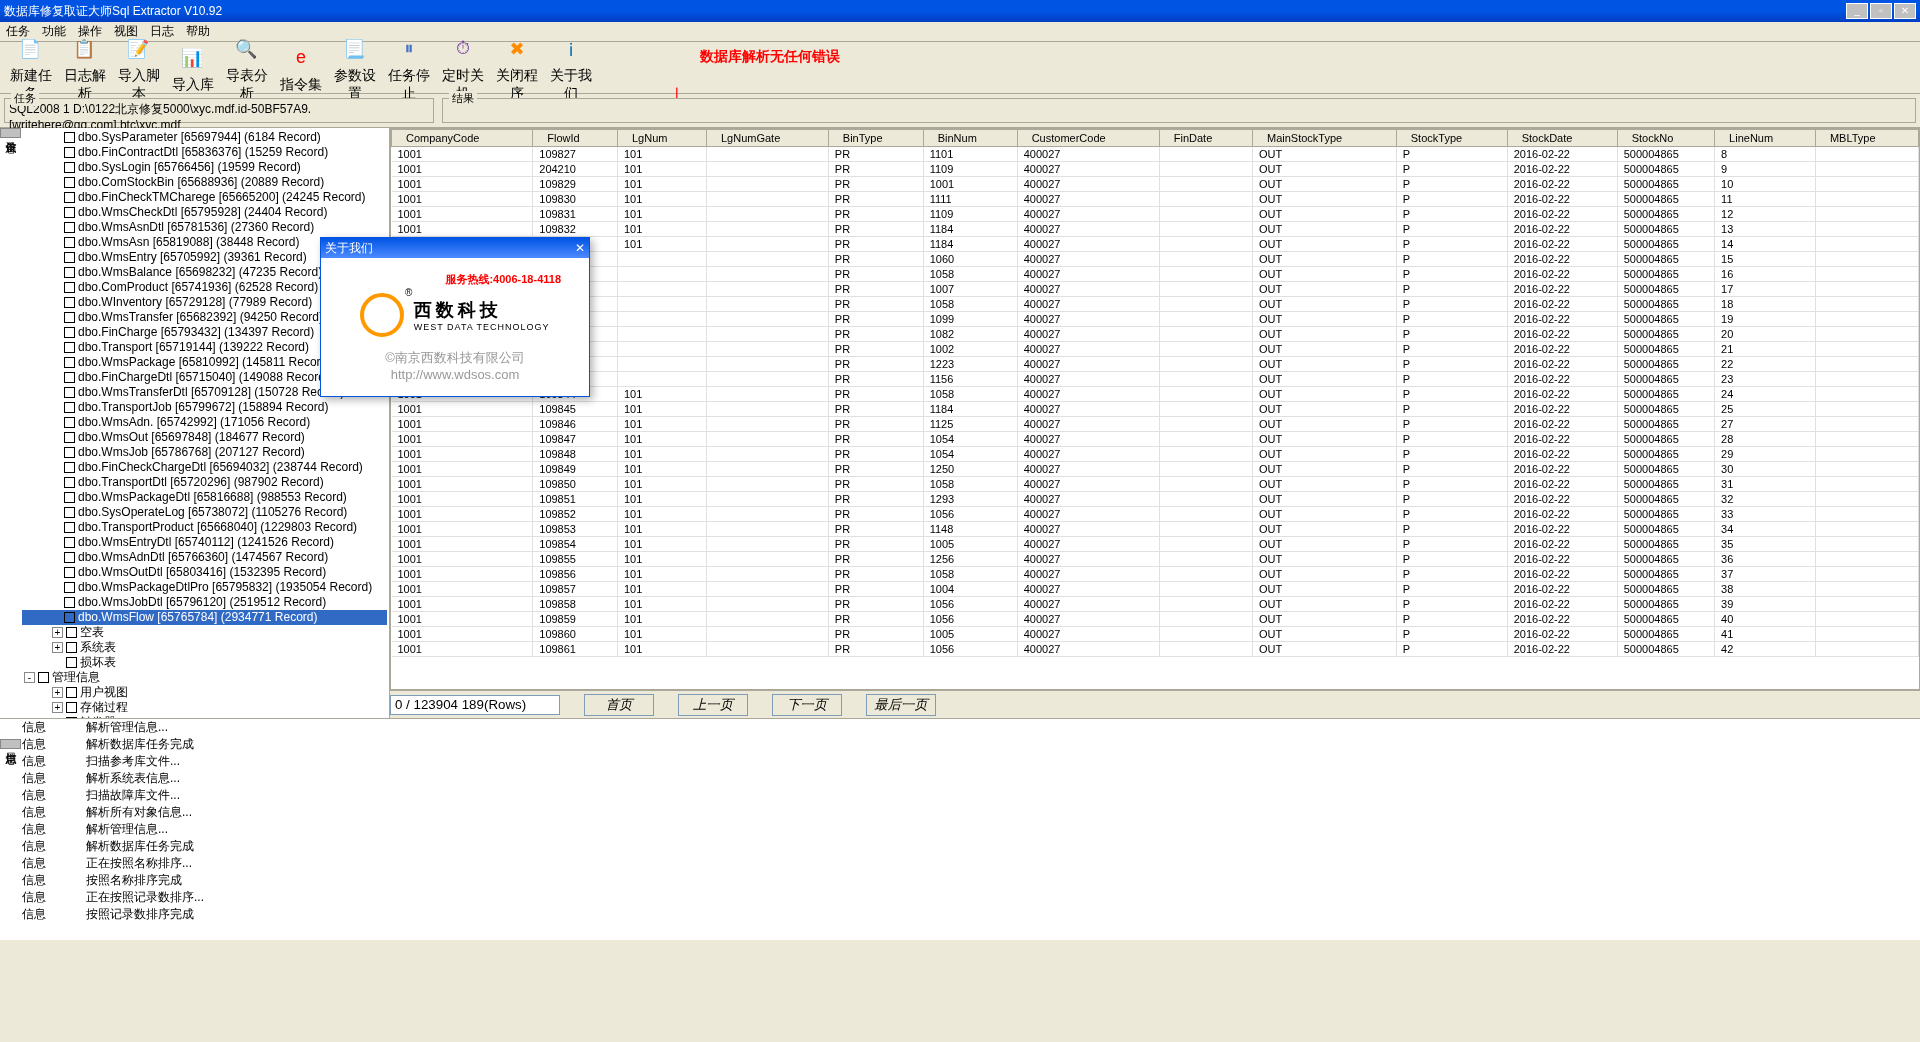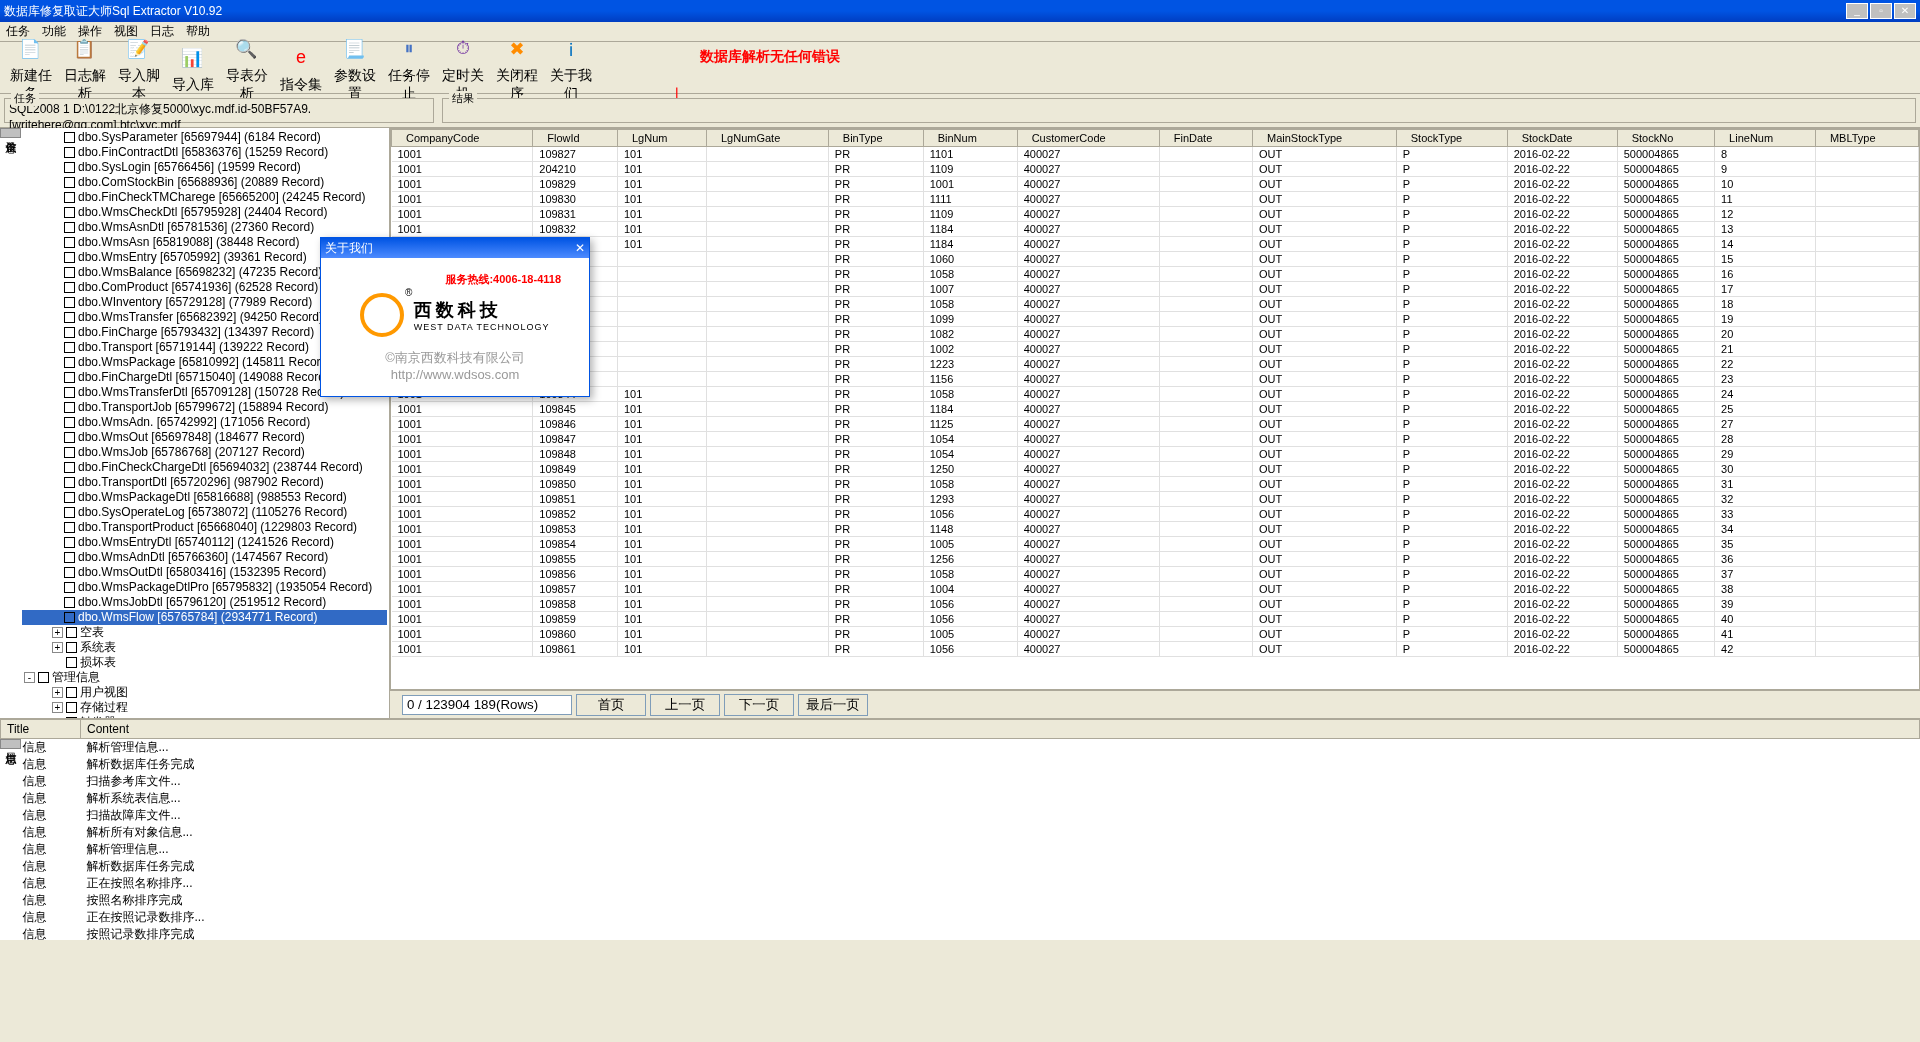--- a/index.html
+++ b/index.html
@@ -28,23 +28,23 @@
 .tree .node.sel { background: #316ac5; color: #fff; }
 .tree .ckbx { display: inline-block; width: 11px; height: 11px; border: 1px solid #000; margin-right: 3px; vertical-align: middle; position: relative; }
 .tree .exp { display: inline-block; width: 11px; height: 11px; border: 1px solid #888; text-align: center; line-height: 9px; margin-right: 3px; font-size: 10px; }
 .tree .lvl1 { padding-left: 30px; }
 .tree .lvl2 { padding-left: 42px; }
 .rightpane { flex: 1; display: flex; flex-direction: column; background: #ece9d8; }
 .grid { flex: 1; overflow: auto; background: #fff; border: 1px solid #aca899; }
 .grid table { border-collapse: collapse; width: 100%; font-size: 11px; }
 .grid th { background: #ece9d8; border: 1px solid #aca899; padding: 2px 14px; text-align: left; font-weight: normal; position: sticky; top: 0; }
 .grid td { border-right: 1px solid #e0e0e0; border-bottom: 1px solid #e0e0e0; padding: 1px 6px; white-space: nowrap; }
-.pager { height: 28px; display: flex; align-items: center; gap: 4px; padding: 2px 12px; border-top: 1px solid #aca899; }
+.pager { height: 28px; display: flex; align-items: center; gap: 24px; padding: 2px 0; border-top: 1px solid #aca899; }
 .pager input { width: 170px; height: 20px; border: 1px solid #7f9db9; padding: 0 4px; }
-.pager button { width: 70px; height: 22px; border: 1px solid #7f9db9; background: #ece9d8; cursor: pointer; }
+.pager button { width: 70px; height: 22px; border: 1px solid #7f9db9; background: #ece9d8; cursor: pointer; font-style: italic; }
 .log { height: 222px; background: #fff; border-top: 1px solid #aca899; overflow: auto; position: relative; }
 .log table { border-collapse: collapse; width: 100%; font-size: 12px; }
 .log th { background: #ece9d8; border: 1px solid #aca899; padding: 2px 6px; text-align: left; font-weight: normal; position: sticky; top: 0; }
 .log td { padding: 0 6px; }
 .log .sidetab2 { position: absolute; left: 0; top: 20px; writing-mode: vertical-rl; background: #c0c0c0; padding: 4px 2px; font-size: 11px; border: 1px solid #888; }
 .dialog { position: absolute; left: 320px; top: 237px; width: 270px; background: #ece9d8; border: 1px solid #0054e3; box-shadow: 3px 3px 8px rgba(0,0,0,.3); z-index: 100; }
 .dialog .dtitle { height: 20px; background: linear-gradient(#0054e3,#4d8bff); color: #fff; display: flex; justify-content: space-between; align-items: center; padding: 0 4px; }
 .dialog .dbody { padding: 14px 28px; text-align: center; background: #fff; }
 .dialog .dbody .hot { color: #f00; font-weight: bold; font-size: 11px; text-align: right; }
 .dialog .dbody .brand { font-size: 18px; font-weight: bold; letter-spacing: 4px; }
@@ -754,24 +754,20 @@
       <button>最后一页</button>
     </div>
   </div>
 </div>
 
 <div class="log">
   <div class="sidetab2">日志信息</div>
   <table id="logtbl">
       <tbody>
         <tr>
-          <th>Title</th>
-          <th>Content</th>
-        </tr>
-        <tr>
           <td style="width:80px;padding-left:22px">信息</td>
           <td>解析管理信息...</td>
         </tr>
         <tr>
           <td style="width:80px;padding-left:22px">信息</td>
           <td>解析数据库任务完成</td>
         </tr>
         <tr>
           <td style="width:80px;padding-left:22px">信息</td>
           <td>扫描参考库文件...</td>

